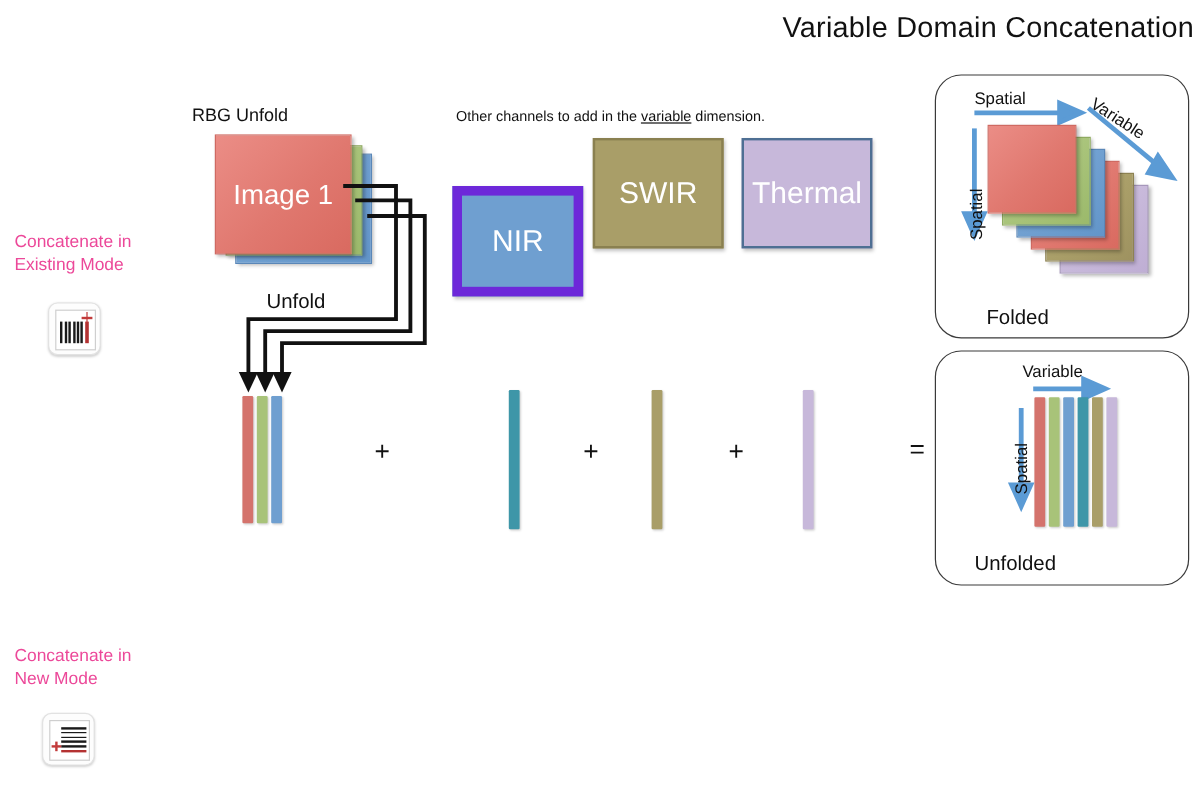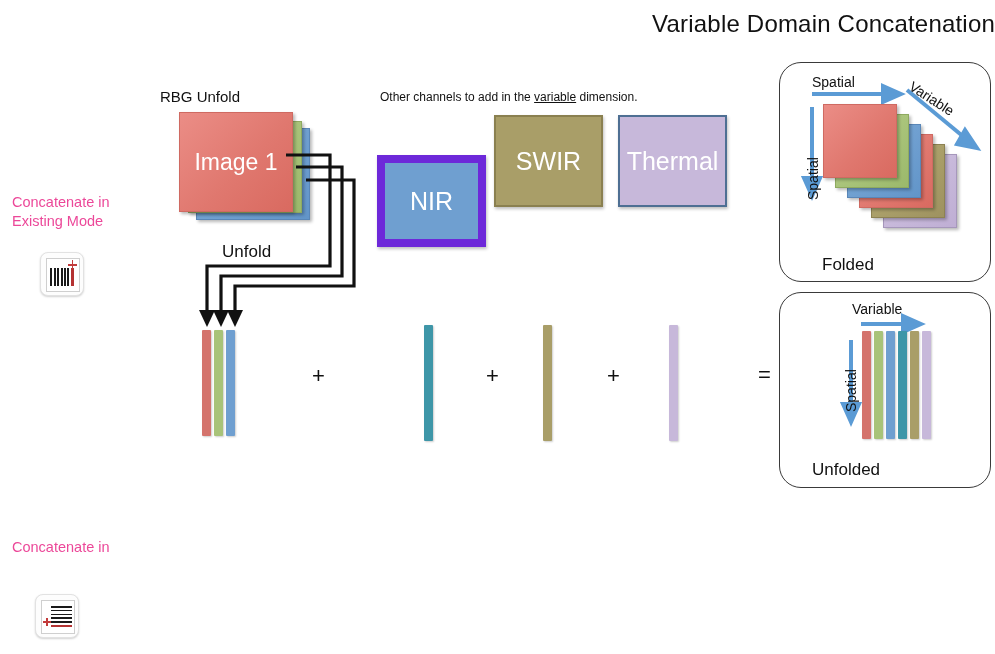--- a/index.html
+++ b/index.html
@@ -223,20 +223,21 @@
           <i style="left:14px;"></i>
           <i style="left:17px;"></i>
       </div>
       <div class="redbar-v"></div>
       <div class="plus-red"></div>
     </div>
   </div>
 
   <div class="side-label" style="left:12px; top:538px;">
     <div>Concatenate in</div>
+    <div>New Mode</div>
   </div>
   <div class="side-btn" style="left:35px; top:594px;">
     <div class="inner">
       <div class="lines-h">
         <i></i>
           <i></i>
           <i></i>
           <i></i>
           <i></i>
       </div>

